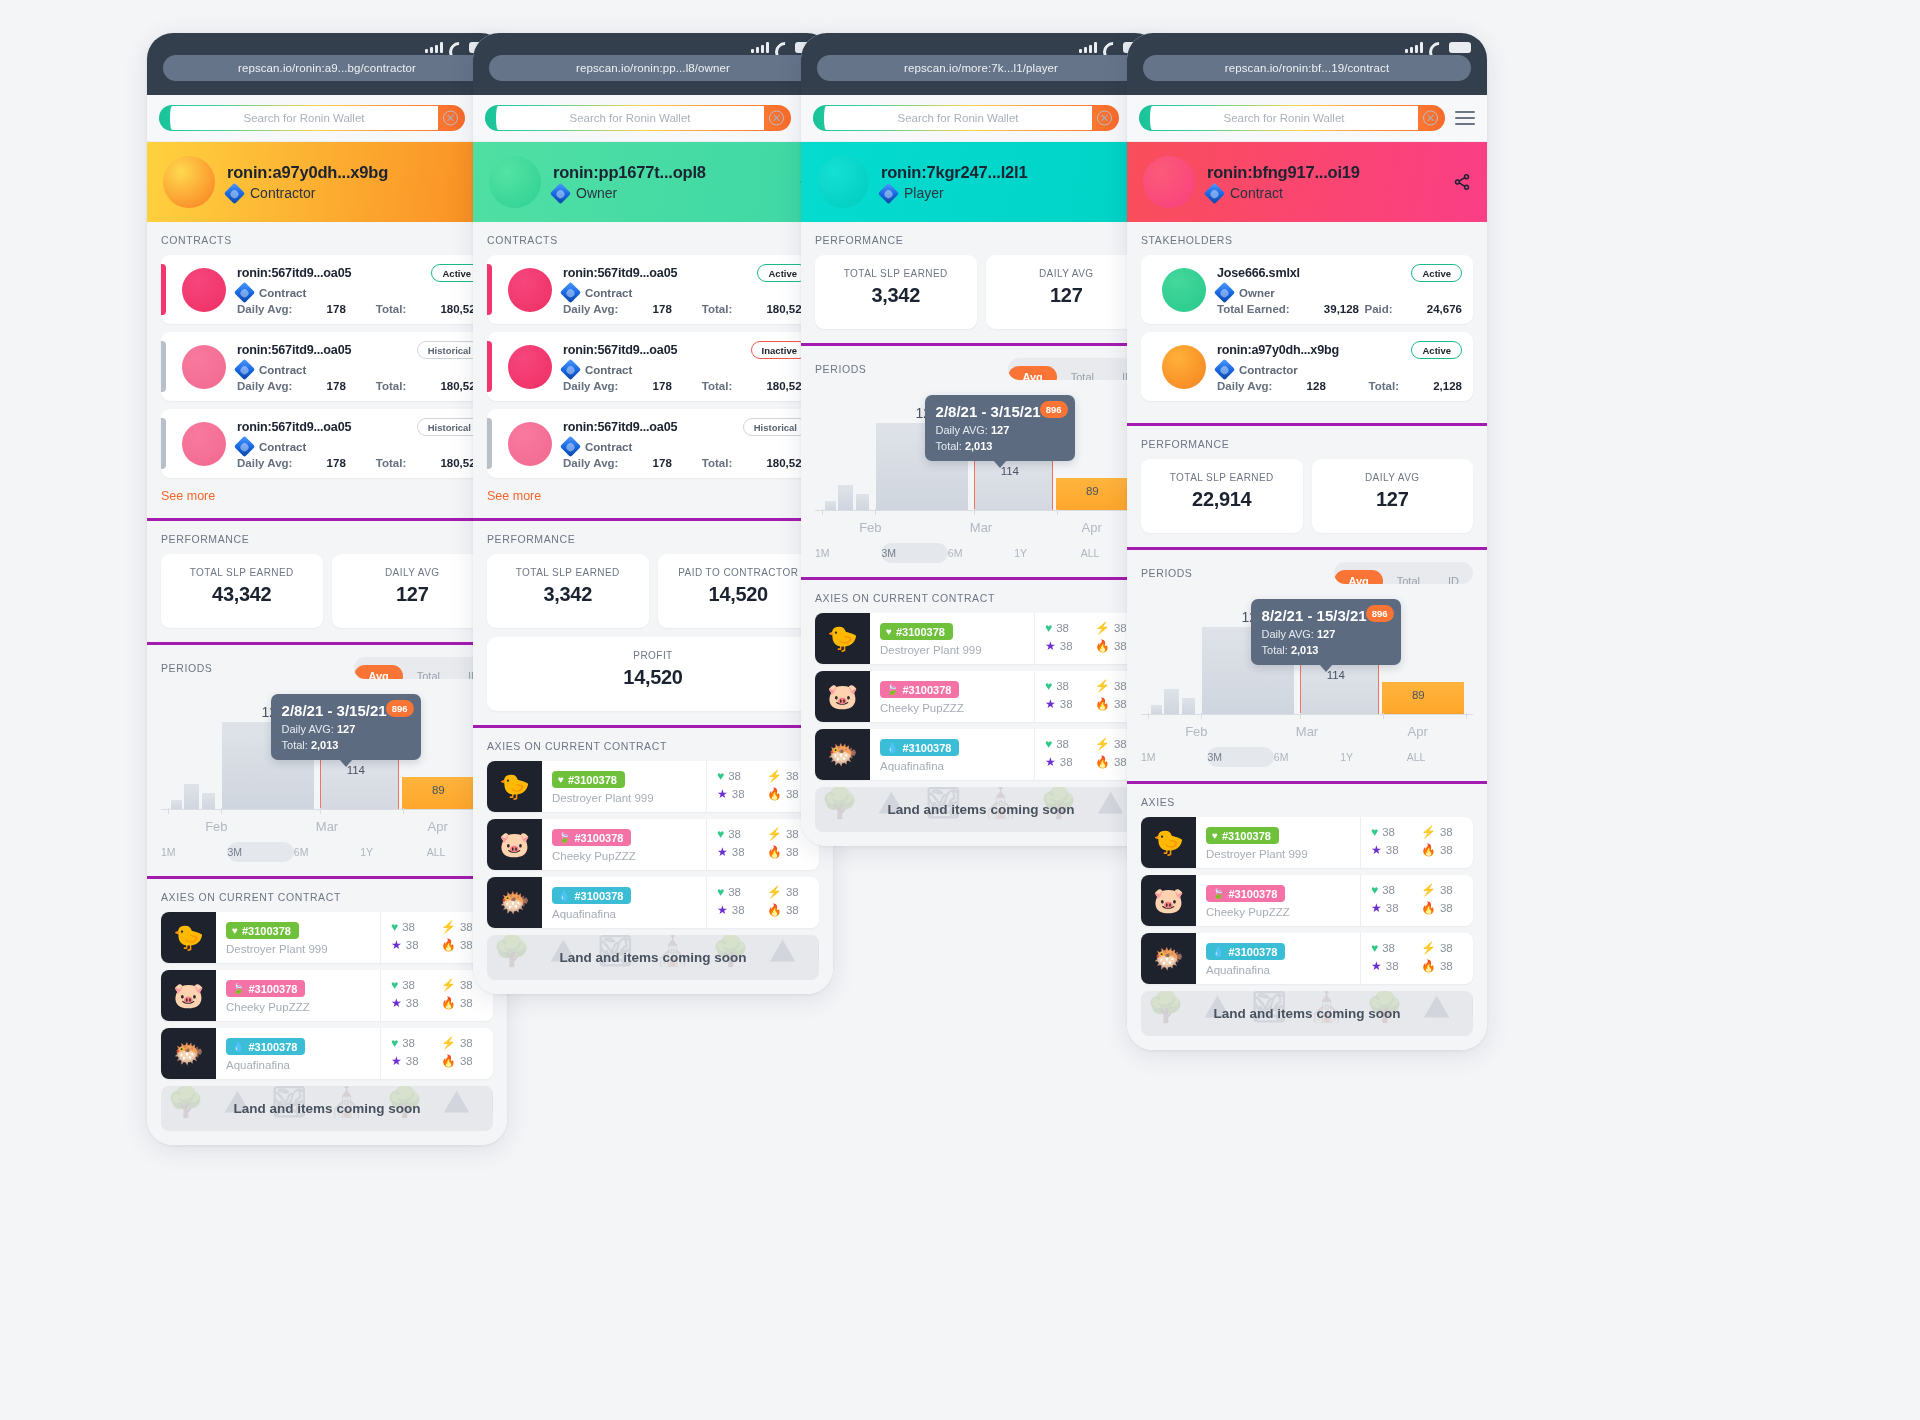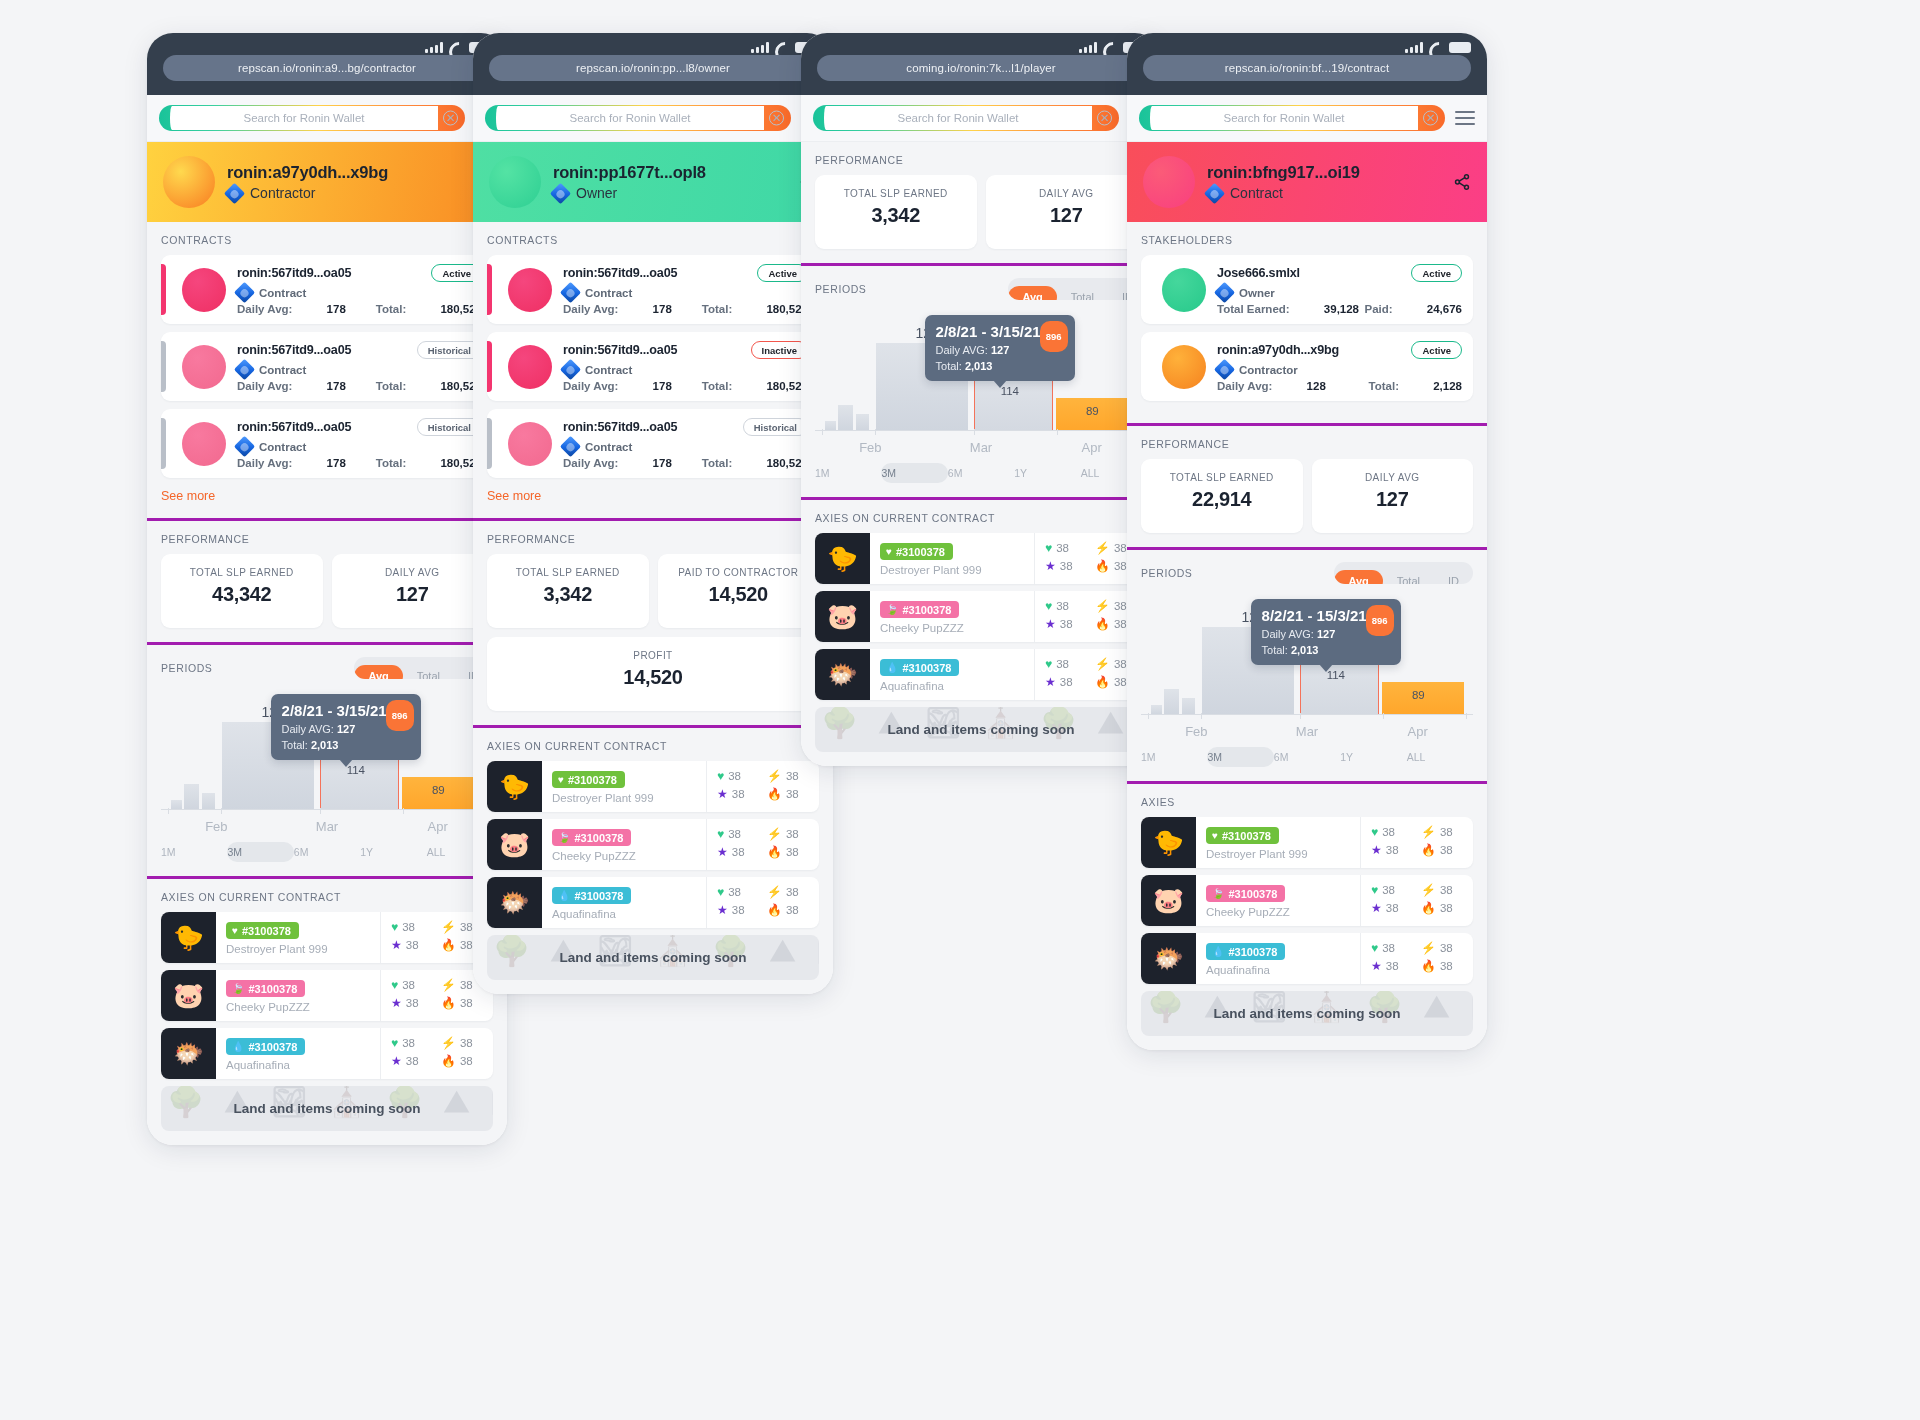--- a/index.html
+++ b/index.html
@@ -197,21 +197,21 @@
     position:absolute; background:#5c6b80; color:#fff;
     border-radius:7px; padding:8px 11px 9px; z-index:5;
     box-shadow:0 3px 8px rgba(20,30,55,.16);
   }
   .tip .t1 { font-size:15px; font-weight:bold; padding-right:30px; white-space:nowrap; }
   .tip .t2 { font-size:11px; margin-top:4px; color:#e7ebf1; white-space:nowrap; }
   .tip .t2 b { color:#fff; }
   .tip .pill {
     position:absolute; right:7px; top:6px;
     background:#fa7436; color:#fff; font-size:9.5px; font-weight:bold;
-    border-radius:10px; padding:10px 6px; min-width:26px; text-align:center;
+    border-radius:10px; padding:3px 6px; min-width:26px; text-align:center;
   }
   .tip .tail {
     position:absolute; bottom:-7px; left:50%; margin-left:-7px;
     width:0;height:0;border-left:7px solid transparent;
     border-right:7px solid transparent; border-top:8px solid #5c6b80;
   }
 
   
   .axie {
     display:flex; align-items:stretch; background:#fff;
@@ -781,32 +781,49 @@
     <div class="sb-icons">
       <span class="bars">
             <i></i>
             <i></i>
             <i></i>
             <i></i>
           </span>
       <span class="wifi"></span>
       <span class="batt"></span>
     </div>
-    <div class="urlbar">coming.io/ronin:7k...l1/player</div>
+    <div class="urlbar">repscan.io/more:7k...l1/player</div>
   </div>
   <div class="searchrow">
     <div class="searchbox">
       <span>Search for Ronin Wallet</span>
       <span class="clear-ico">✕</span>
     </div>
     <div class="hamburger">
           <i></i>
           <i></i>
           <i></i>
         </div>
+  </div>
+  <div class="hero" style="background:linear-gradient(100deg,#06dbd0,#00d3c6);">
+    <div class="ball" style="background:radial-gradient(circle at 34% 30%, #15e0d4, #00cbbf);"></div>
+    <div class="hero-txt">
+      <h2>ronin:7kgr247...l2l1</h2>
+      <div class="hero-sub">
+        <span class="diamond"></span>
+        <span>Player</span>
+      </div>
+    </div>
+    <svg class="share" viewBox="0 0 24 24" fill="none" stroke="#1b2330" stroke-width="2" stroke-linecap="round">
+      <circle cx="18" cy="5" r="2.6"></circle>
+          <circle cx="6" cy="12" r="2.6"></circle>
+          <circle cx="18" cy="19" r="2.6"></circle>
+      <line x1="8.3" y1="10.8" x2="15.7" y2="6.2"></line>
+          <line x1="8.3" y1="13.2" x2="15.7" y2="17.8"></line>
+    </svg>
   </div>
   <div class="section">
     <div class="sec-head">
     <span>PERFORMANCE</span>
 
   </div>
     <div class="stats">
           <div class="stat">
        <div class="lbl">TOTAL SLP EARNED</div>
        <div class="val">3,342</div>

